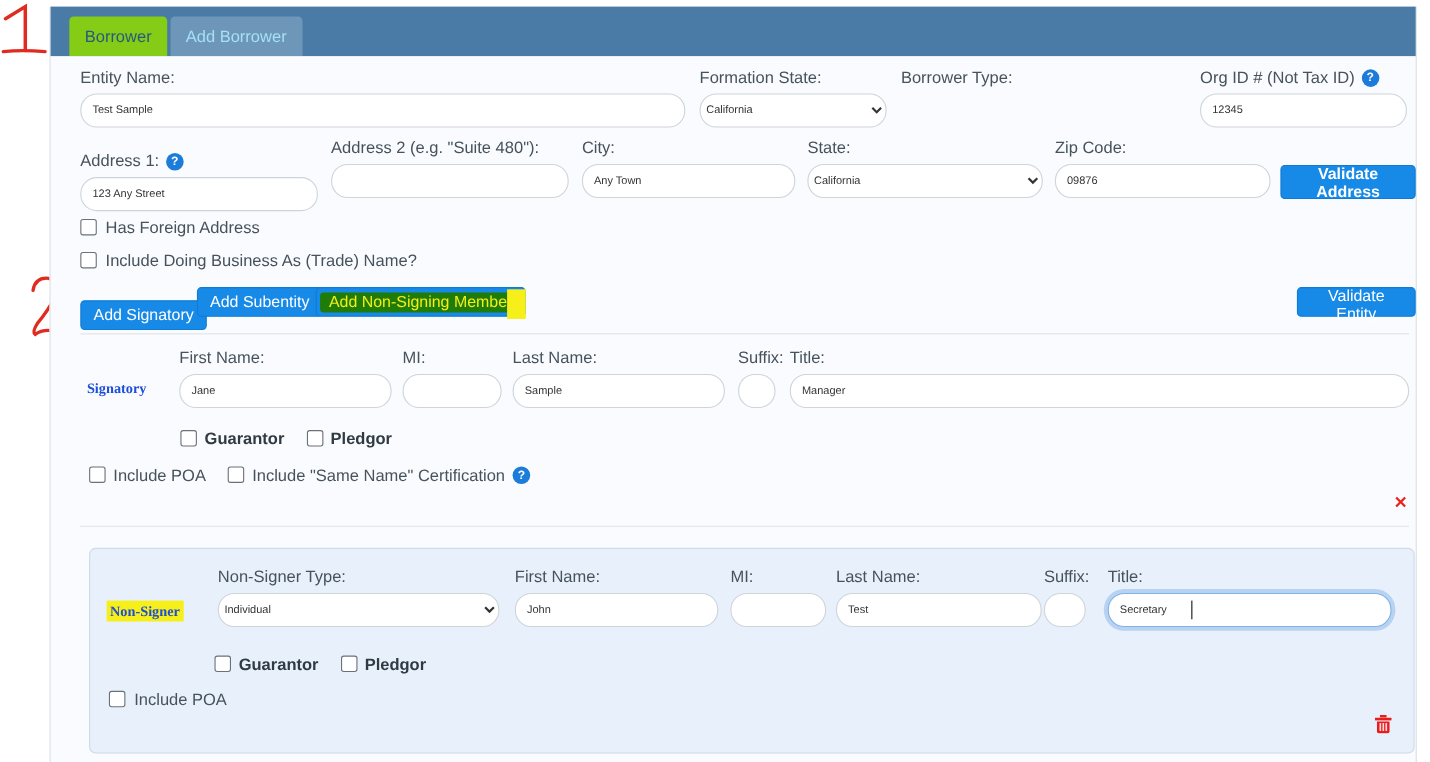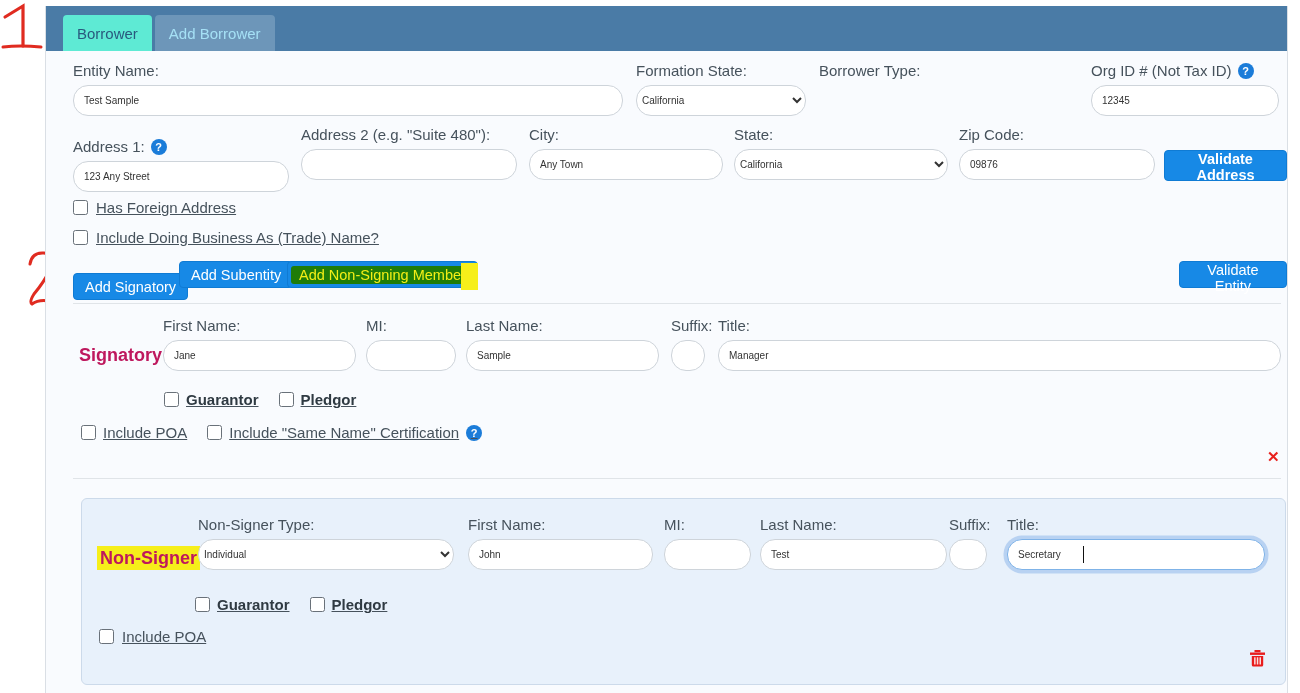--- a/index.html
+++ b/index.html
@@ -6,49 +6,49 @@
   html,body { width:1300px; height:693px; background:#fff; font-family:"Liberation Sans",sans-serif; overflow:hidden; }
   body { position:relative; }
 
   .container { position:absolute; left:45px; top:6px; width:1243px; height:687px;
                background:#f9fbfe; border-left:1px solid #dadfe5; border-right:1px solid #dadfe5; }
 
   
   .tabbar { height:45px; background:#4a7ba6; display:flex; align-items:flex-end; padding-left:17px; }
   .tab { height:36px; display:flex; align-items:center; padding:0 14px; font-size:15px;
          border-radius:4px 4px 0 0; cursor:pointer; }
-  .tab.active { background:#5eead4; color:#29597e; }
+  .tab.active { background:#84cc16; color:#29597e; }
   .tab.inactive { background:#6d96b9; color:#a5e0f5; margin-left:3px; }
 
   .fld { position:absolute; }
   .lbl { font-size:15px; color:#46525c; margin-bottom:6px; white-space:nowrap; display:flex; align-items:center; gap:6px; }
   input[type=text], select {
     height:31px; width:100%; border:1px solid #ced4da; border-radius:15px; background:#fff;
     font-family:"Liberation Sans",sans-serif; font-size:10px; color:#333; padding:0 10px; outline:none;
   }
   select { padding:0 1px; color:#333; }
   .focused { border:1px solid #7fb3e8 !important; box-shadow:0 0 0 3.5px rgba(60,130,220,.28); }
 
-  .cbrow { position:absolute; display:flex; align-items:center; gap:8px; font-size:15px; color:#46525c;text-decoration:underline; }
+  .cbrow { position:absolute; display:flex; align-items:flex-start; gap:8px; font-size:15px; color:#46525c; }
   .cb { appearance:none; -webkit-appearance:none; width:15px; height:15px; border:1.5px solid #697179;
         border-radius:2.5px; background:#fff; flex:0 0 auto; cursor:pointer; }
   .boldlbl { font-weight:bold; color:#2f3a42; }
 
   .btn { position:absolute; height:27px; background:#1789e6; border:1px solid #0f7bd4; border-radius:4px;
          color:#fff; font-size:14.5px; font-family:"Liberation Sans",sans-serif; padding:0 11px; cursor:pointer; }
   .btn.tall { height:31px;font-weight:bold; }
 
   .btn-hl { padding:0; }
   .btn-hl .marker { display:block; margin:2px 3px; padding:1px 8px; background:#1f7c08; border-radius:3px;
                     color:#f4ee16; font-size:14.5px; }
   .hl-tail { position:absolute; background:#f6ef1a; }
 
   .divider { position:absolute; height:1px; background:#e0e4e8; }
 
-  .section-lbl { font-weight:bold; font-size:18px; color:#be185d; }
+  .section-lbl { font-weight:bold; font-size:13px; color:#1d4ed8;font-family:Liberation Serif, serif; }
   .hl-yellow { background:#f6ef1a; padding:2px 3px; }
 
   .panel { position:absolute; left:35px; top:492px; width:1205px; height:187px;
            background:#e8f1fb; border:1px solid #ccdaea; border-radius:6px; }
 
   .help-icon { width:16px; height:16px; border-radius:50%; background:#1b7cd9; color:#fff; font-size:11px;
                font-weight:bold; display:inline-flex; align-items:center; justify-content:center; cursor:pointer; }
 
   .close-x { position:absolute; color:#e8211d; font-size:15px; font-weight:bold; cursor:pointer; }
 

